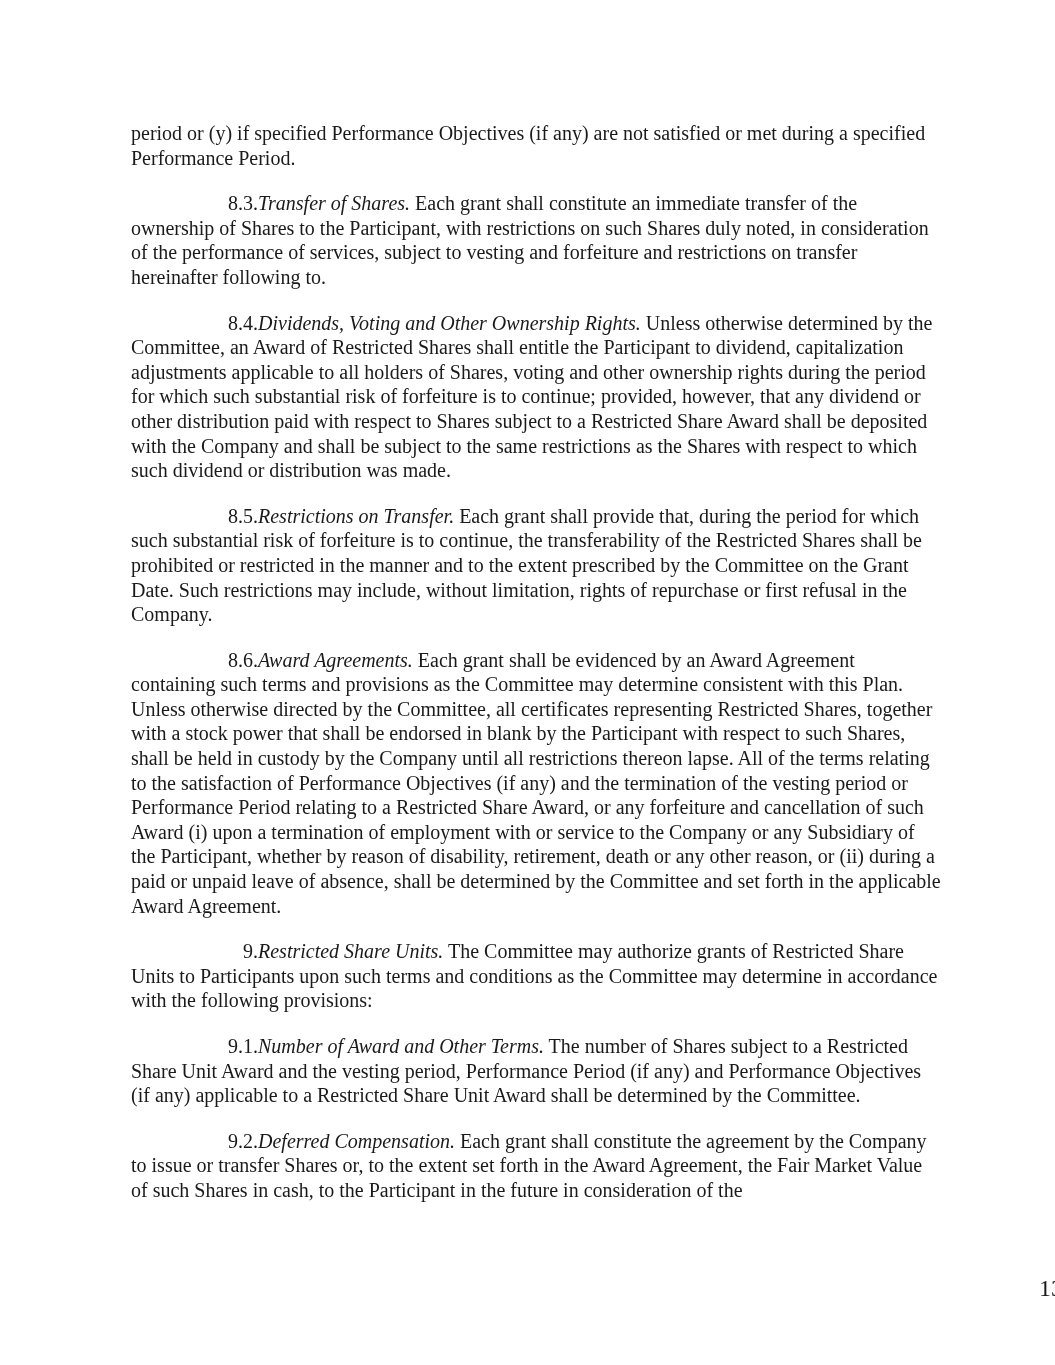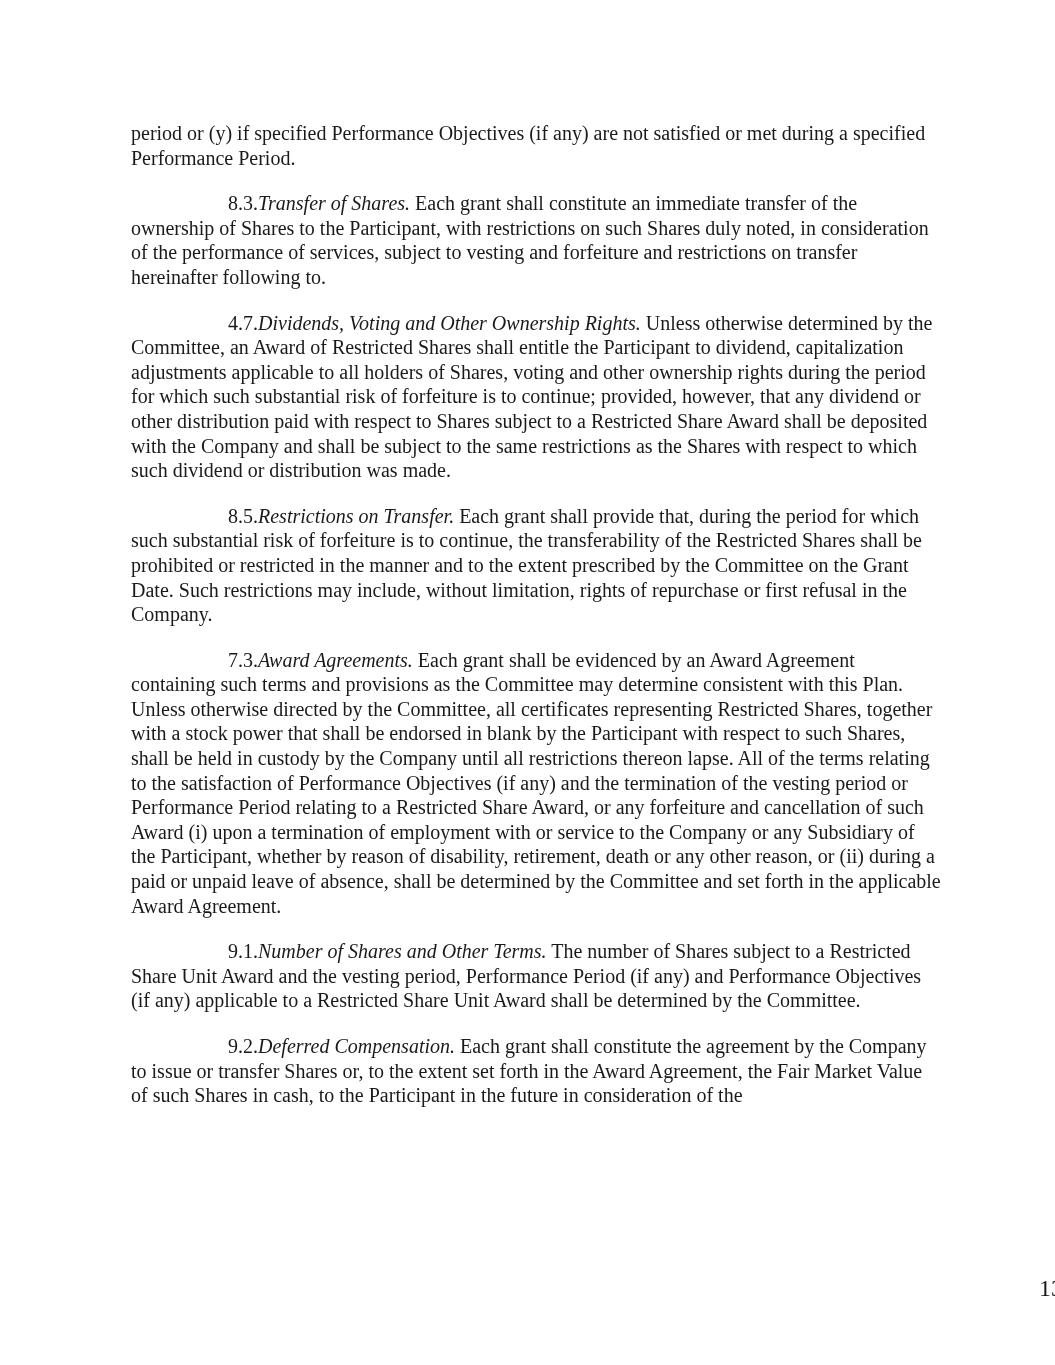--- a/index.html
+++ b/index.html
@@ -70,31 +70,33 @@
 
 <div class="page">
 
   <div class="page-content">
 
     <p class="para continuation-para"><span>period or (y) if specified Performance Objectives (if any) are not satisfied or met during a specified Performance Period.</span></p>
 
     <p class="para section-para"><span class="section-num">8.3.</span><span class="section-title">Transfer of Shares.</span>
       <span>Each grant shall constitute an immediate transfer of the ownership of Shares to the Participant, with restrictions on such Shares duly noted, in consideration of the performance of services, subject to vesting and forfeiture and restrictions on transfer hereinafter following to.</span></p>
 
-    <p class="para section-para"><span class="section-num">4.7.</span><span class="section-title">Dividends, Voting and Other Ownership Rights.</span>
+    <p class="para section-para"><span class="section-num">8.4.</span><span class="section-title">Dividends, Voting and Other Ownership Rights.</span>
       <span>Unless otherwise determined by the Committee, an Award of Restricted Shares shall entitle the Participant to dividend, capitalization adjustments applicable to all holders of Shares, voting and other ownership rights during the period for which such substantial risk of forfeiture is to continue; provided, however, that any dividend or other distribution paid with respect to Shares subject to a Restricted Share Award shall be deposited with the Company and shall be subject to the same restrictions as the Shares with respect to which such dividend or distribution was made.</span></p>
 
     <p class="para section-para"><span class="section-num">8.5.</span><span class="section-title">Restrictions on Transfer.</span>
       <span>Each grant shall provide that, during the period for which such substantial risk of forfeiture is to continue, the transferability of the Restricted Shares shall be prohibited or restricted in the manner and to the extent prescribed by the Committee on the Grant Date. Such restrictions may include, without limitation, rights of repurchase or first refusal in the Company.</span></p>
 
-    <p class="para section-para"><span class="section-num">7.3.</span><span class="section-title">Award Agreements.</span>
+    <p class="para section-para"><span class="section-num">8.6.</span><span class="section-title">Award Agreements.</span>
       <span>Each grant shall be evidenced by an Award Agreement containing such terms and provisions as the Committee may determine consistent with this Plan. Unless otherwise directed by the Committee, all certificates representing Restricted Shares, together with a stock power that shall be endorsed in blank by the Participant with respect to such Shares, shall be held in custody by the Company until all restrictions thereon lapse.   All of the terms relating to the satisfaction of Performance Objectives (if any) and the termination of the vesting period or Performance Period relating to a Restricted Share Award, or any forfeiture and cancellation of such Award (i) upon a termination of employment with or service to the Company or any  Subsidiary of the Participant, whether by reason of disability, retirement, death or any other reason, or (ii) during a paid or unpaid leave of absence, shall be determined by the Committee and set forth in the applicable Award Agreement.</span></p>
 
+    <p class="para section-para"><span class="section-num">9.</span><span class="section-title">Restricted Share Units.</span>
+      <span>The Committee may authorize grants of Restricted Share Units to Participants upon such terms and conditions as the Committee may determine in accordance with the following provisions:</span></p>
 
-    <p class="para section-para"><span class="section-num">9.1.</span><span class="section-title">Number of Shares and Other Terms.</span>
+    <p class="para section-para"><span class="section-num">9.1.</span><span class="section-title">Number of Award and Other Terms.</span>
       <span>The number of Shares subject to a Restricted Share Unit Award and the vesting period, Performance Period (if any) and Performance Objectives (if any) applicable to a Restricted Share Unit Award shall be determined by the Committee.</span></p>
 
     <p class="para section-para extra-gap"><span class="section-num">9.2.</span><span class="section-title">Deferred Compensation.</span>
       <span>Each grant shall constitute the agreement by the Company to issue or transfer Shares or, to the extent set forth in the Award Agreement, the Fair Market Value of such Shares in cash, to the Participant in the future in consideration of the</span></p>
 
   </div>
 
   <div class="page-number">13</div>
 
 </div>

